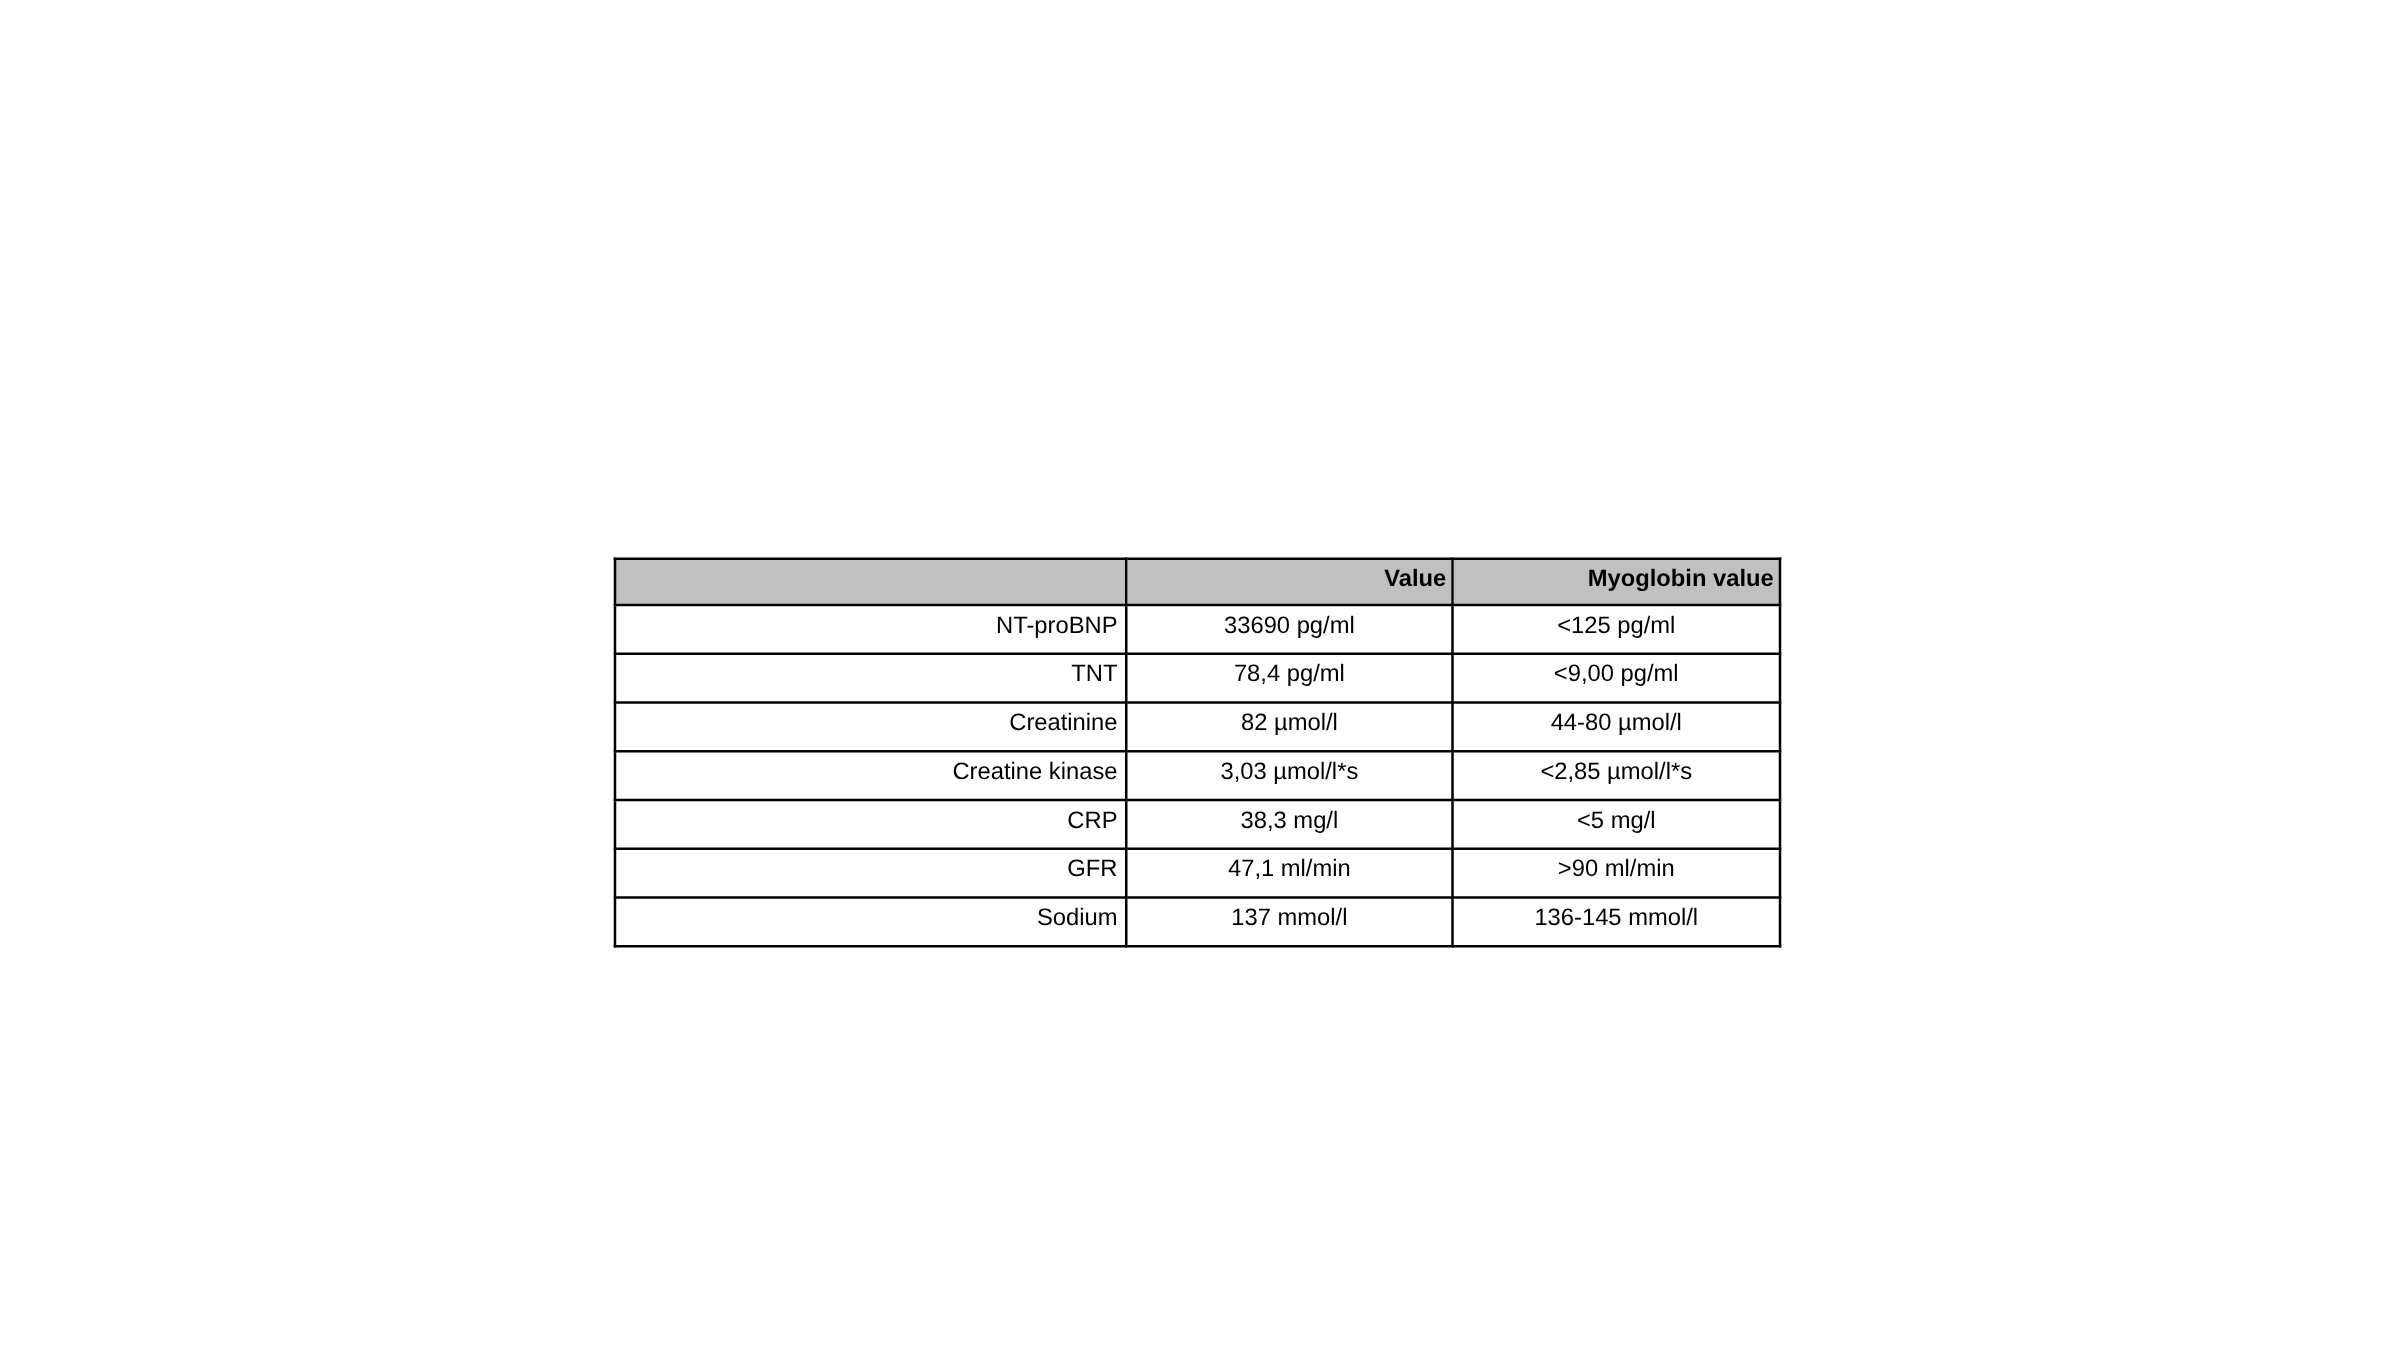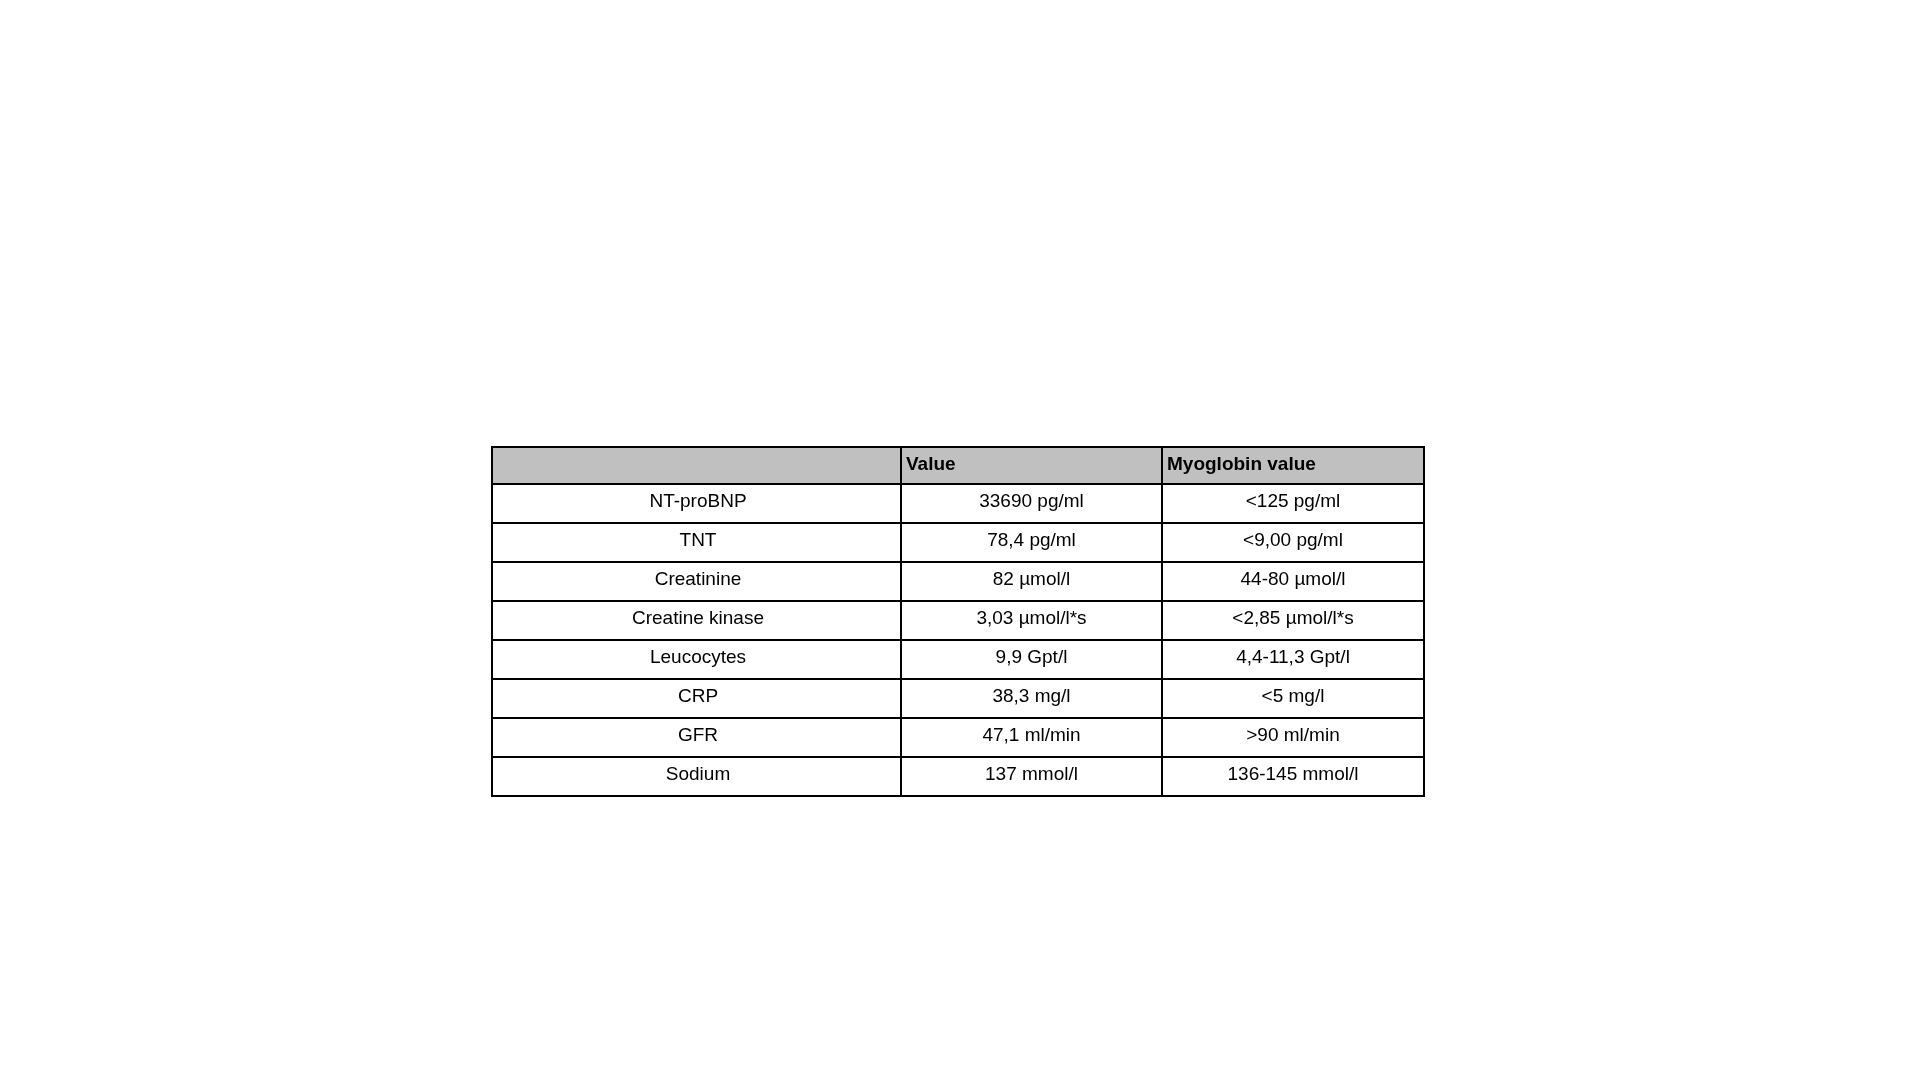--- a/index.html
+++ b/index.html
@@ -33,33 +33,33 @@
   table.lab-table td {
     border: 2px solid #000000;
     font-size: 19px;
     line-height: 23px;
     overflow: hidden;
     white-space: nowrap;
   }
   table.lab-table th {
     background: #c0c0c0;
     font-weight: bold;
-    text-align: left;
+    text-align: right;
     height: 37px;
     padding: 2px 4px 6px 4px;
     vertical-align: middle;
   }
   table.lab-table td {
     height: 37px;
     padding: 4px 6px 10px 6px;
     vertical-align: top;
     background: #ffffff;
   }
   table.lab-table td.param {
-    text-align: center;
+    text-align: right;
     padding-left: 9px;
   }
   table.lab-table td.center {
     text-align: center;
   }
   col.c-param { width: 409px; }
   col.c-value { width: 261px; }
   col.c-standard { width: 262px; }
 </style>
 </head>
@@ -95,25 +95,20 @@
           <td class="param">Creatinine</td>
           <td class="center">82 µmol/l</td>
           <td class="center">44-80 µmol/l</td>
         </tr>
         <tr>
           <td class="param">Creatine kinase</td>
           <td class="center">3,03 µmol/l*s</td>
           <td class="center">&lt;2,85 µmol/l*s</td>
         </tr>
         <tr>
-          <td class="param">Leucocytes</td>
-          <td class="center">9,9 Gpt/l</td>
-          <td class="center">4,4-11,3 Gpt/l</td>
-        </tr>
-        <tr>
           <td class="param">CRP</td>
           <td class="center">38,3 mg/l</td>
           <td class="center">&lt;5 mg/l</td>
         </tr>
         <tr>
           <td class="param">GFR</td>
           <td class="center">47,1 ml/min</td>
           <td class="center">&gt;90 ml/min</td>
         </tr>
         <tr>

